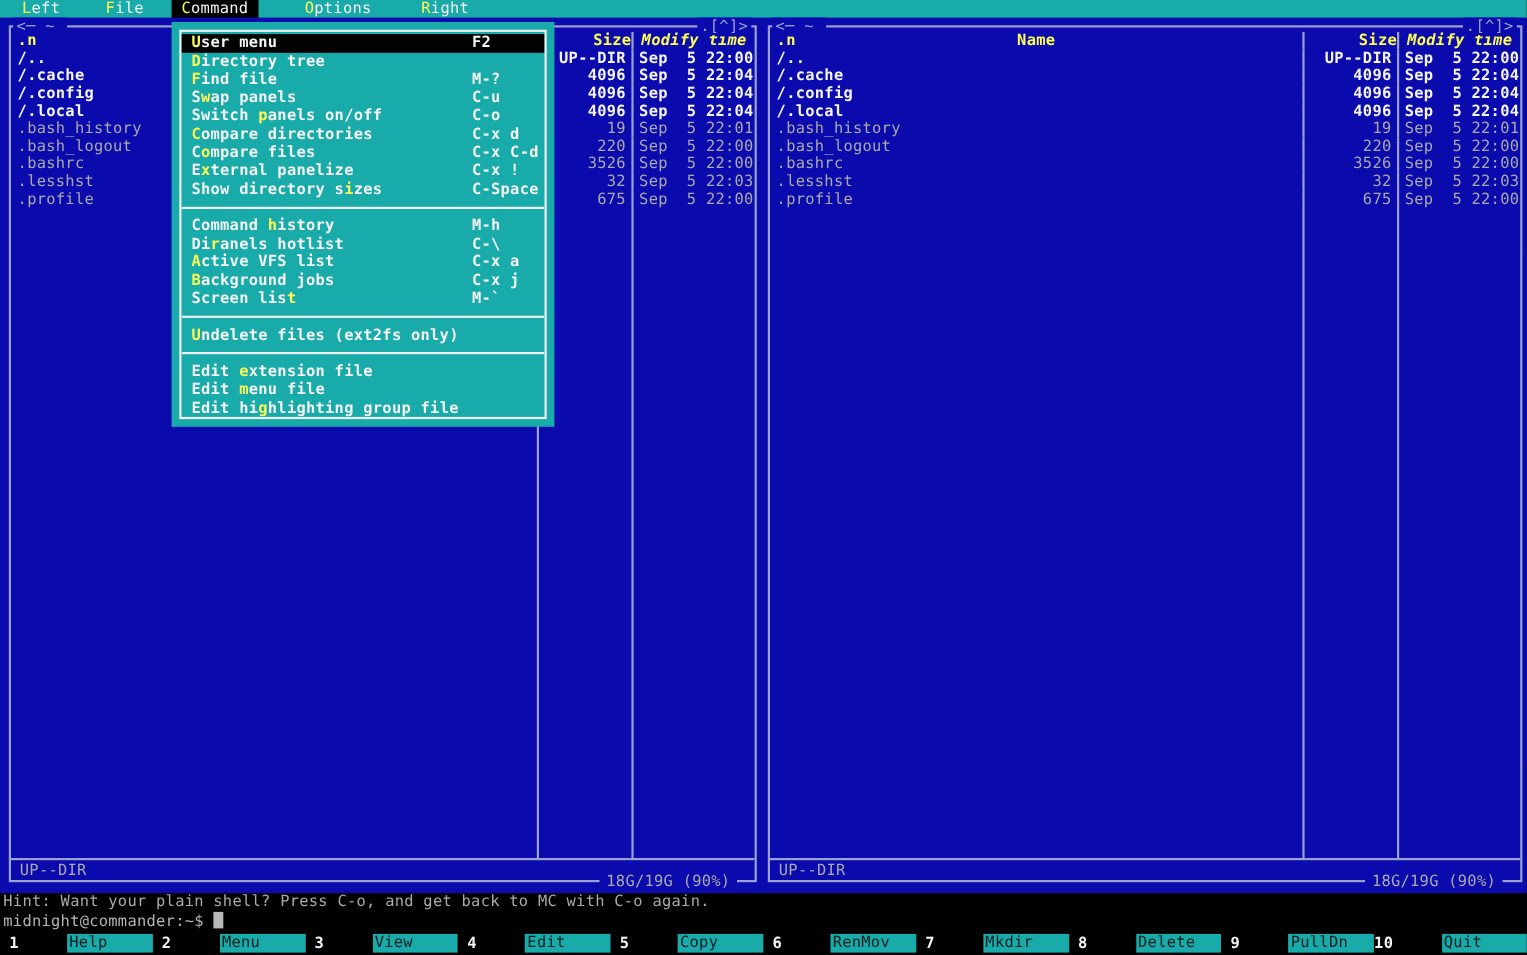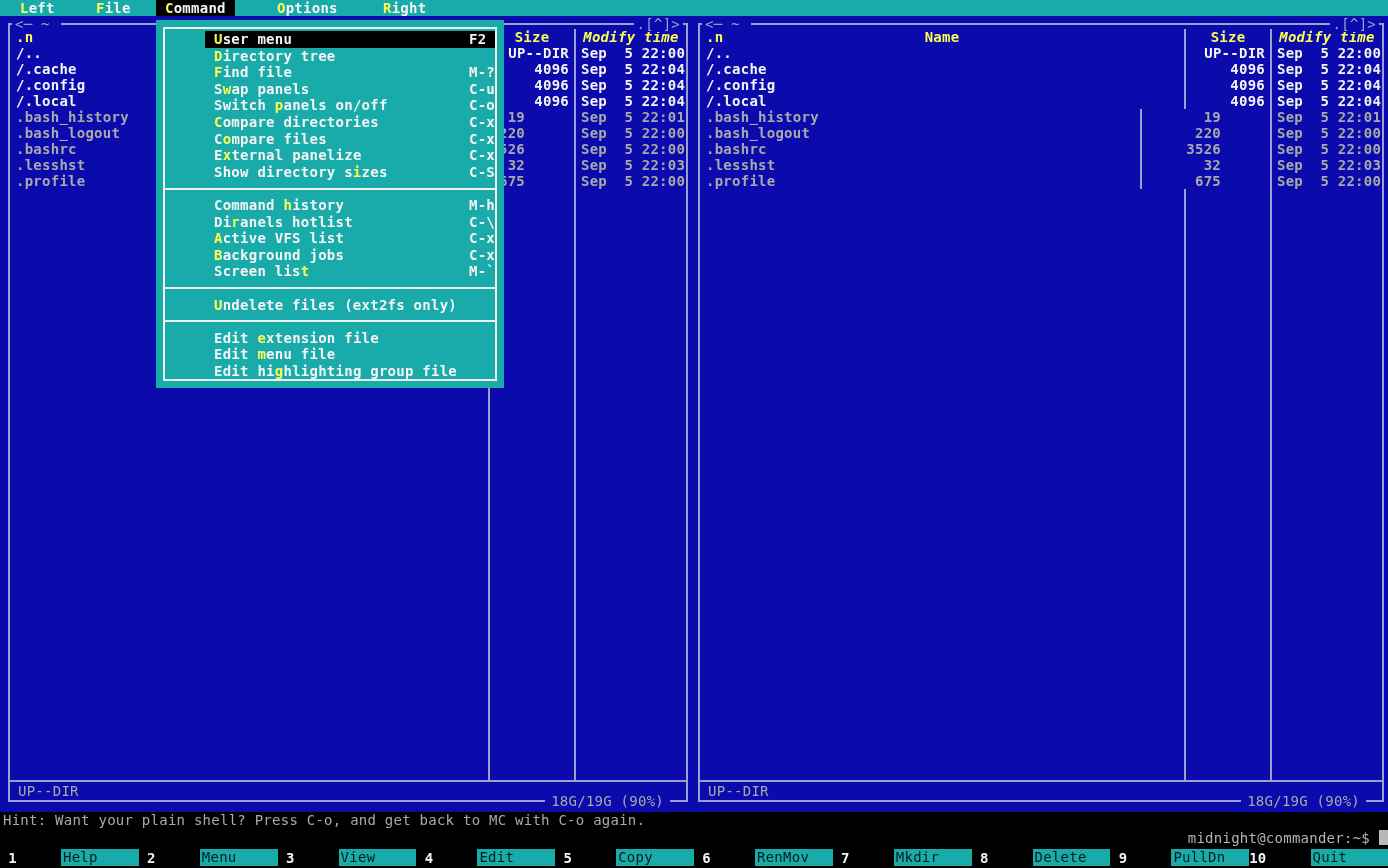--- a/index.html
+++ b/index.html
@@ -18,21 +18,21 @@
     width:1388px;height:868px;position:relative;overflow:hidden;
     font-family:"DejaVu Sans Mono","Liberation Mono",monospace;
     font-size:14px;line-height:16px;letter-spacing:.25px;
     color:var(--white);
   }
   #screen{position:absolute;inset:0;}
 
   
   #menubar{
     position:absolute;left:0;top:0;width:1388px;height:17px;
-    background:var(--teal);font-weight:bold;color:var(--white);
+    background:var(--teal);font-weight:normal;color:var(--white);
     line-height:17px;white-space:pre;
   }
   .mb-item{position:absolute;top:0;height:17px;padding:0 9px;}
   .mb-item.sel{background:var(--black);}
   .hot{color:var(--yellow);}
 
   
   #panels{position:absolute;left:0;top:16px;width:1388px;height:796px;background:var(--blue);}
   .panel{
     position:absolute;top:7px;height:779px;
@@ -51,50 +51,50 @@
          background:var(--blue);color:var(--gray);white-space:pre;padding:0 6px;}
 
   .p-header,.p-row,.p-fill{display:flex;flex:0 0 16px;min-height:0;}
   .p-fill{flex:1 1 auto;}
   .c-name{flex:1 1 auto;padding-left:6px;overflow:hidden;white-space:pre;}
   .c-size{flex:0 0 86px;border-left:2px solid var(--line);text-align:right;padding-right:5px;white-space:pre;}
   .c-time{flex:0 0 112px;border-left:2px solid var(--line);padding-left:5px;white-space:pre;}
   .p-header{color:var(--yellow);font-weight:bold;}
   .p-header .c-name{position:relative;text-align:center;padding-left:0;}
   .p-header .sort{position:absolute;left:6px;top:0;}
-  .p-header .c-size{text-align:center;padding-right:0;}
+  .p-header .c-size{text-align:right;padding-right:0;}
   .p-header .c-time{text-align:center;padding-left:0;font-style:italic;}
   .p-row.dir{color:var(--white);font-weight:bold;}
-  .p-row.file{color:var(--gray);font-weight:bold;gap:44px;}
+  .p-row.file{color:var(--gray);font-weight:normal;}
   .p-sep{flex:0 0 2px;background:var(--line);margin-top:0;}
   .p-status{flex:0 0 18px;line-height:18px;color:var(--gray);padding-left:8px;white-space:pre;}
 
   
   #dropdown{
     position:absolute;left:156px;top:20px;width:348px;height:368px;
     background:var(--teal);z-index:5;
   }
   #dropdown-inner{
     position:absolute;left:7px;top:7px;right:7px;bottom:7px;
     border:2px solid #f0f0f0;
     padding-top:2px;
     overflow:hidden;
   }
   .dd-item{position:relative;height:16.6px;line-height:16.6px;
-           padding-left:9px;color:var(--white);font-weight:bold;white-space:pre;margin-left:40px;}
+           padding-left:9px;color:var(--white);font-weight:bold;white-space:pre;}
   .dd-item.sel{background:var(--black);}
   .dd-key{position:absolute;left:264px;top:0;}
   .dd-sep{height:16.6px;display:flex;align-items:center;}
   .dd-sep .ln{width:100%;height:2px;background:#f0f0f0;}
 
   
   #hint{position:absolute;left:0;top:812px;width:1101px;height:17px;
         line-height:17px;color:var(--gray);padding-left:3px;white-space:pre;}
   #cmdline{position:absolute;left:0;top:829px;width:1388px;height:18px;
-        line-height:18px;color:#b4b4b4;padding-left:3px;white-space:pre;text-align:right;}
+        line-height:18px;color:#b4b4b4;padding-left:3px;white-space:pre;}
   #cursor{display:inline-block;width:9px;height:15px;background:var(--cursor);
         vertical-align:-2px;margin-left:9px;}
 
   #keybar{position:absolute;left:0;top:847px;width:1388px;height:21px;
         background:var(--black);display:flex;}
   .kb-slot{flex:0 0 138.8px;display:flex;align-items:center;height:21px;}
   .kb-num{flex:0 0 17px;text-align:right;color:var(--white);font-weight:bold;white-space:pre;}
   .kb-label{flex:1 1 auto;background:var(--teal);color:#041e1e;height:17px;line-height:17px;
         padding-left:2px;white-space:pre;margin-left:44px;}
 </style>

